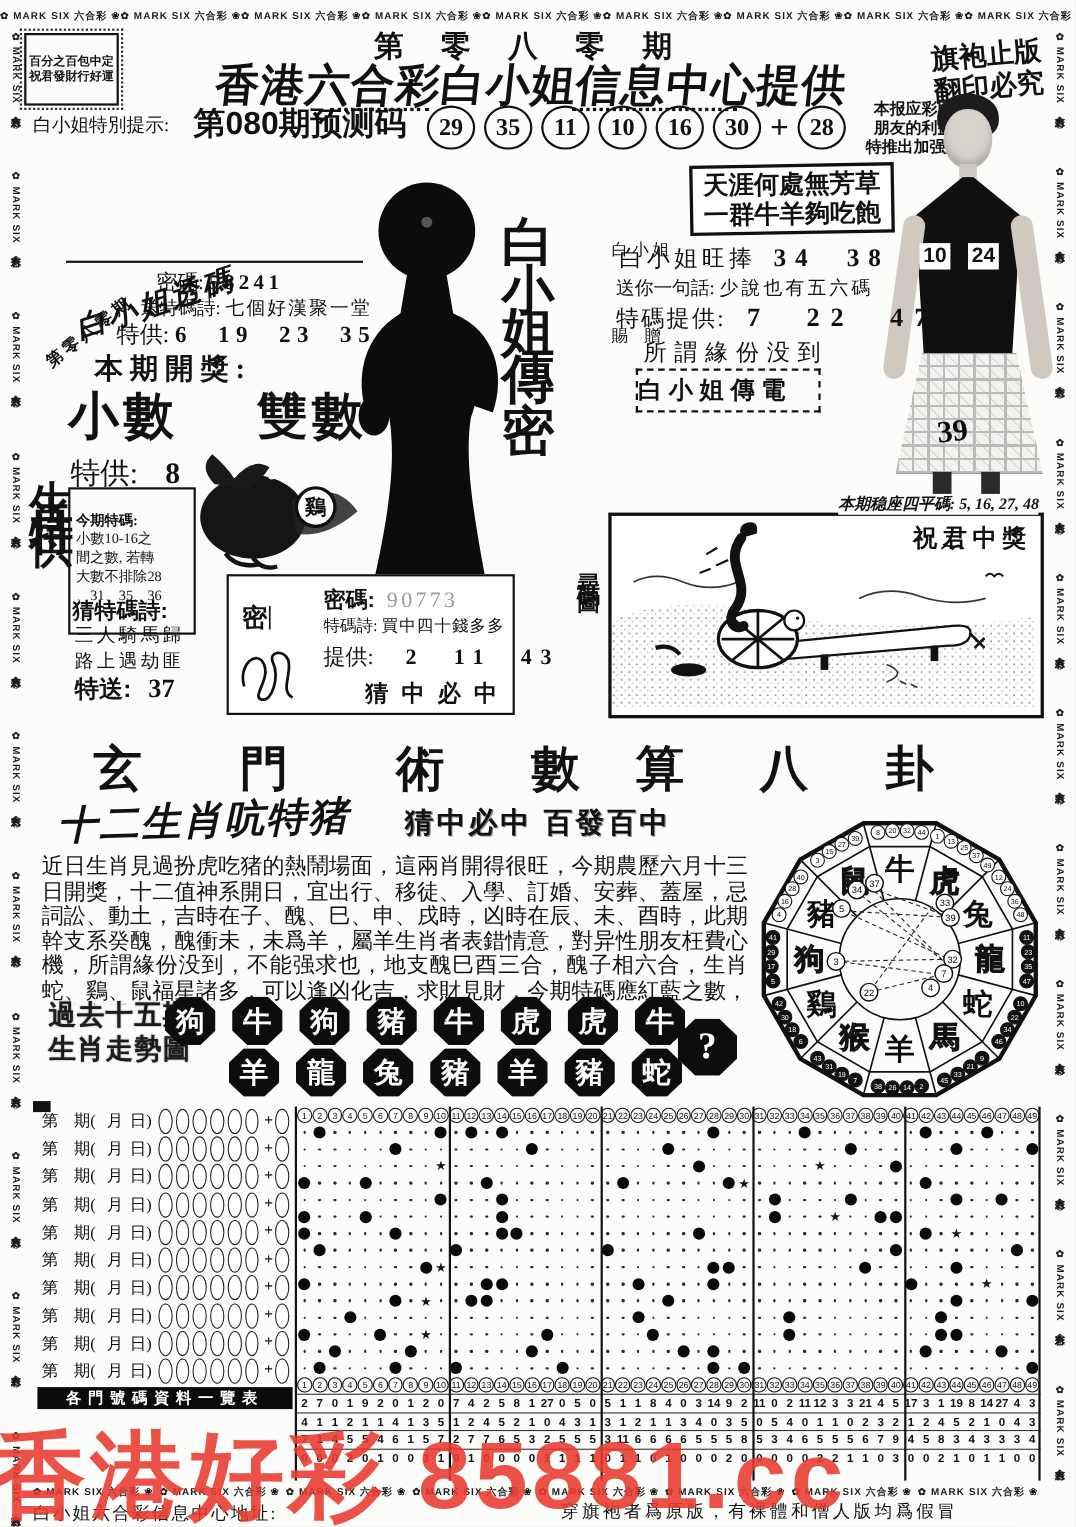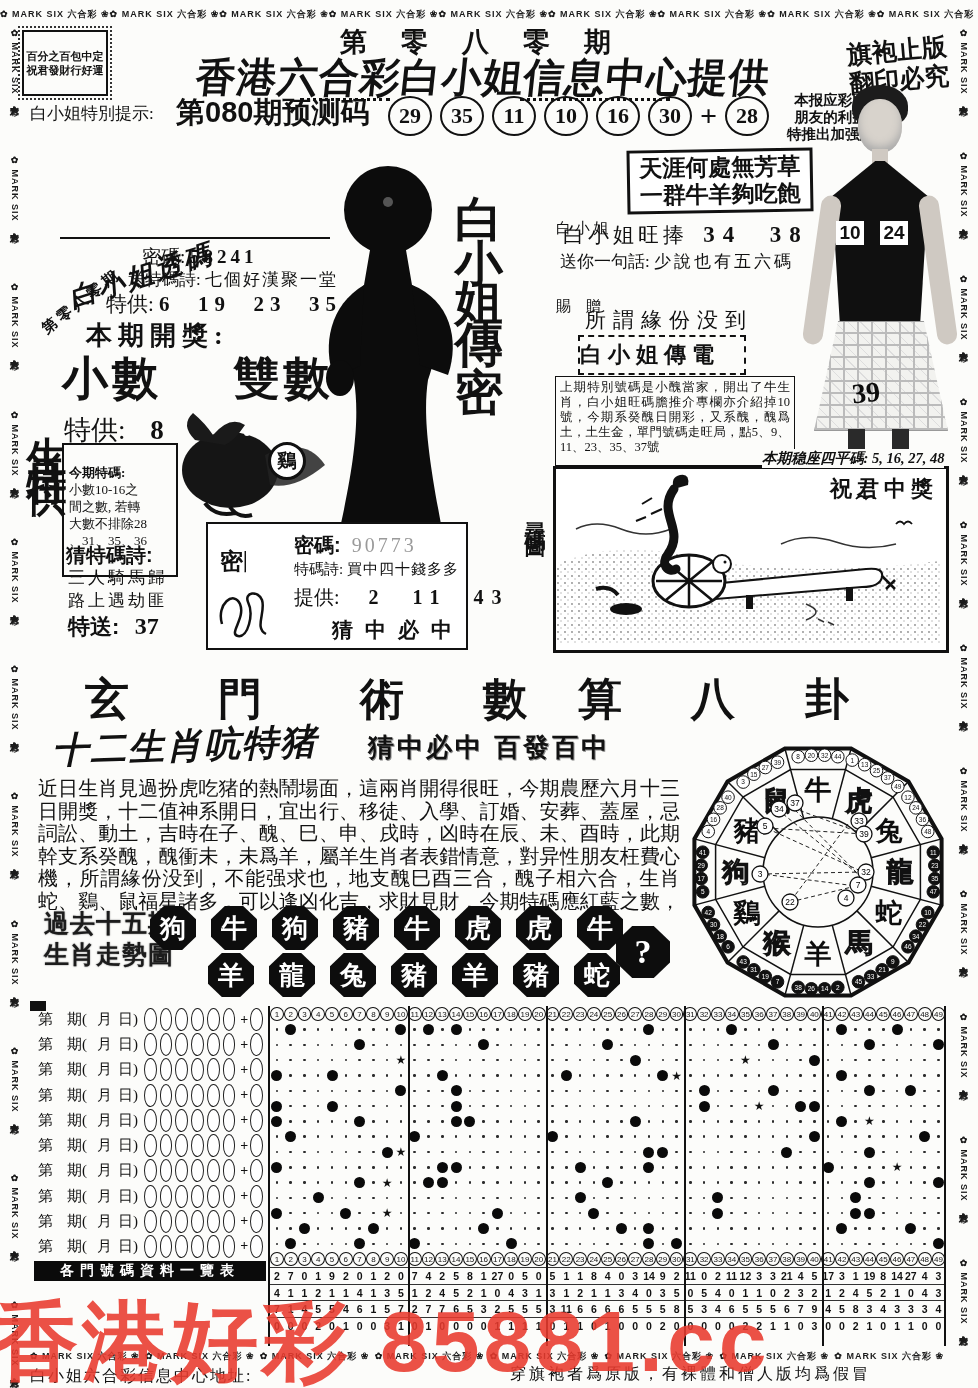--- a/index.html
+++ b/index.html
@@ -247,26 +247,27 @@
     <div>一群牛羊夠吃飽</div>
   </div>
   <div class="abs" style="left:563px;top:221px;font-size:21px;white-space:nowrap;">
     <span style="letter-spacing:4px;">白小姐旺捧</span>
     <span class="b" style="font-size:23px;letter-spacing:8px;margin-left:10px;white-space:pre;">34  38</span>
   </div>
   <div class="abs" style="left:560px;top:250px;font-size:17px;white-space:nowrap;">
     <span>送你一句話:</span>
     <span style="letter-spacing:3px;">少說也有五六碼</span>
   </div>
+  <div class="abs" style="left:560px;top:275px;font-size:21px;white-space:nowrap;">
+    <span style="letter-spacing:2px;">特碼提供:</span>
+    <span class="b" style="font-size:24px;letter-spacing:10px;margin-left:14px;white-space:pre;">7  22  47</span>
+  </div>
   <div class="abs" style="left:585px;top:306px;font-size:21px;letter-spacing:7px;white-space:nowrap;">所謂緣份没到</div>
   <div class="abs dashedbox b" style="left:578px;top:335px;width:164px;height:36px;font-size:22px;letter-spacing:6px;">
     <span>白小姐傳電</span>
-  </div>
-  <div class="abs parabox" style="left:555px;top:376px;width:230px;height:82px;overflow:hidden;">
-    <span>上期特別號碼是小醜當家，開出了牛生肖，白小姐旺碼膽推介專欄亦介紹掉10號，今期系癸醜日開彩，又系醜，醜爲土，土生金，單門號碼走旺局，點5、9、11、23、35、37號</span>
   </div>
   <div class="abs b" style="left:762px;top:449px;font-size:14.5px;font-style:italic;white-space:nowrap;z-index:3;background:#fcfcfa;">
     <span>本期稳座四平碼:</span>
     <span>5, 16, 27, 48</span>
   </div>
 
   <div class="abs" style="left:553px;top:466px;width:390px;height:181px;border:3px solid #111;background:#fff;overflow:hidden;">
     <svg width="384" height="175" viewBox="0 0 384 175" style="position:absolute;left:0;top:0;">
       <defs>
         <pattern id="sand" width="7" height="7" patternUnits="userSpaceOnUse">

